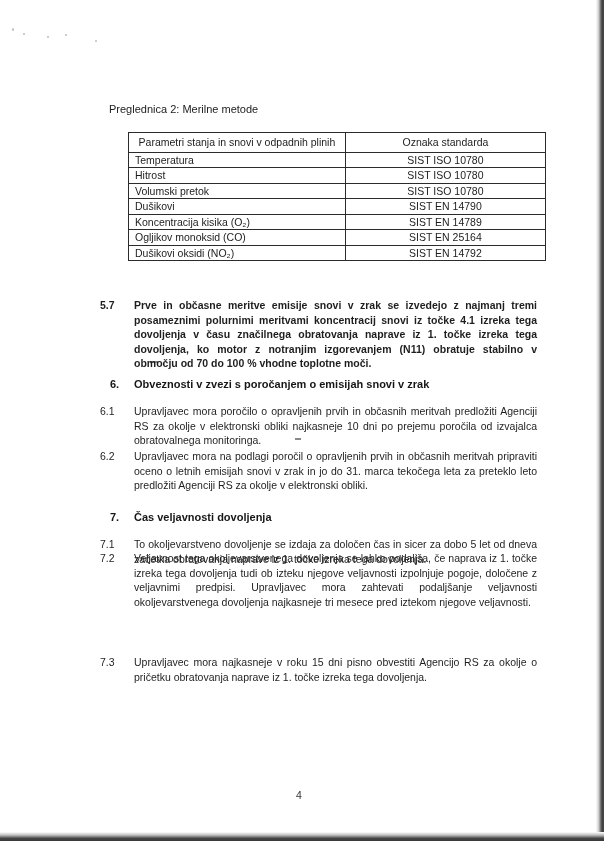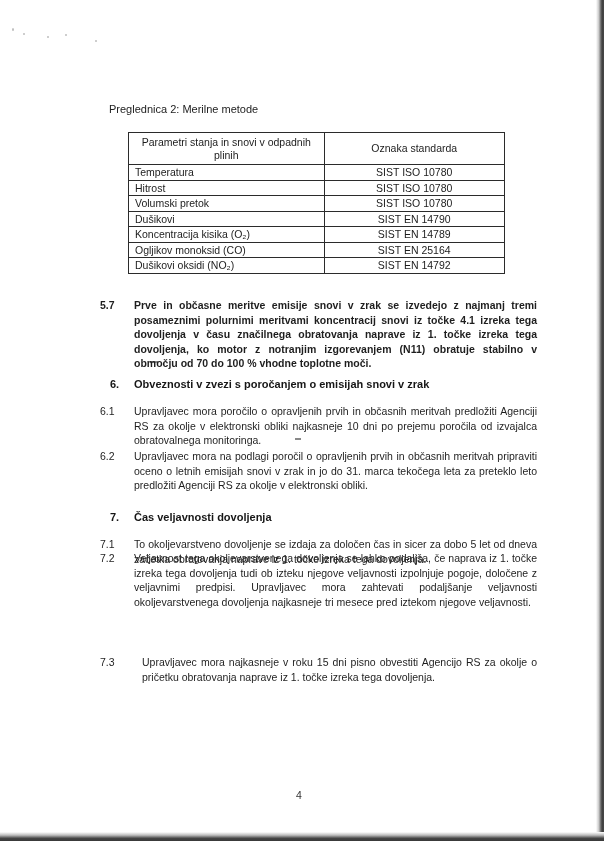--- a/index.html
+++ b/index.html
@@ -25,21 +25,21 @@
   
   .speck{position:absolute;background:#9a9a9a;border-radius:50%;opacity:.65;}
   .dash{position:absolute;background:#6b6b6b;opacity:.8;}
   
   .caption{
     position:absolute;left:109px;top:103px;
     font-size:11px;line-height:13px;color:#222;
   }
   
   table.methods{
-    position:absolute;left:128px;top:132px;width:377px;
+    position:absolute;left:128px;top:132px;width:418px;
     border-collapse:collapse;
     font-size:10.5px;color:#1c1c1c;
     background:#fff;
   }
   table.methods th,table.methods td{
     border:1.4px solid #2b2b2b;
     padding:1px 6px;
     line-height:12.5px;
   }
   table.methods th{
@@ -159,21 +159,21 @@
   <div class="para" style="top:537px;">
     <span class="num">7.1</span>
     <span class="txt">To okoljevarstveno dovoljenje se izdaja za določen čas in sicer za dobo 5 let od dneva začetka obratovanja naprave iz 1. točke izreka tega dovoljenja.</span>
   </div>
 
   <div class="para" style="top:551px;">
     <span class="num">7.2</span>
     <span class="txt">Veljavnost tega okoljevarstvenega dovoljenja se lahko podaljša, če naprava iz 1. točke izreka tega dovoljenja tudi ob izteku njegove veljavnosti izpolnjuje pogoje, določene z veljavnimi predpisi. Upravljavec mora zahtevati podaljšanje veljavnosti okoljevarstvenega dovoljenja najkasneje tri mesece pred iztekom njegove veljavnosti.</span>
   </div>
 
-  <div class="para" style="top:655px;gap:8px;">
+  <div class="para" style="top:655px;">
     <span class="num">7.3</span>
     <span class="txt">Upravljavec mora najkasneje v roku 15 dni pisno obvestiti Agencijo RS za okolje o pričetku obratovanja naprave iz 1. točke izreka tega dovoljenja.</span>
   </div>
 
   <div class="footer-page">4</div>
 
   <div class="edge-right"></div>
   <div class="edge-bottom"></div>
 
 </div>

